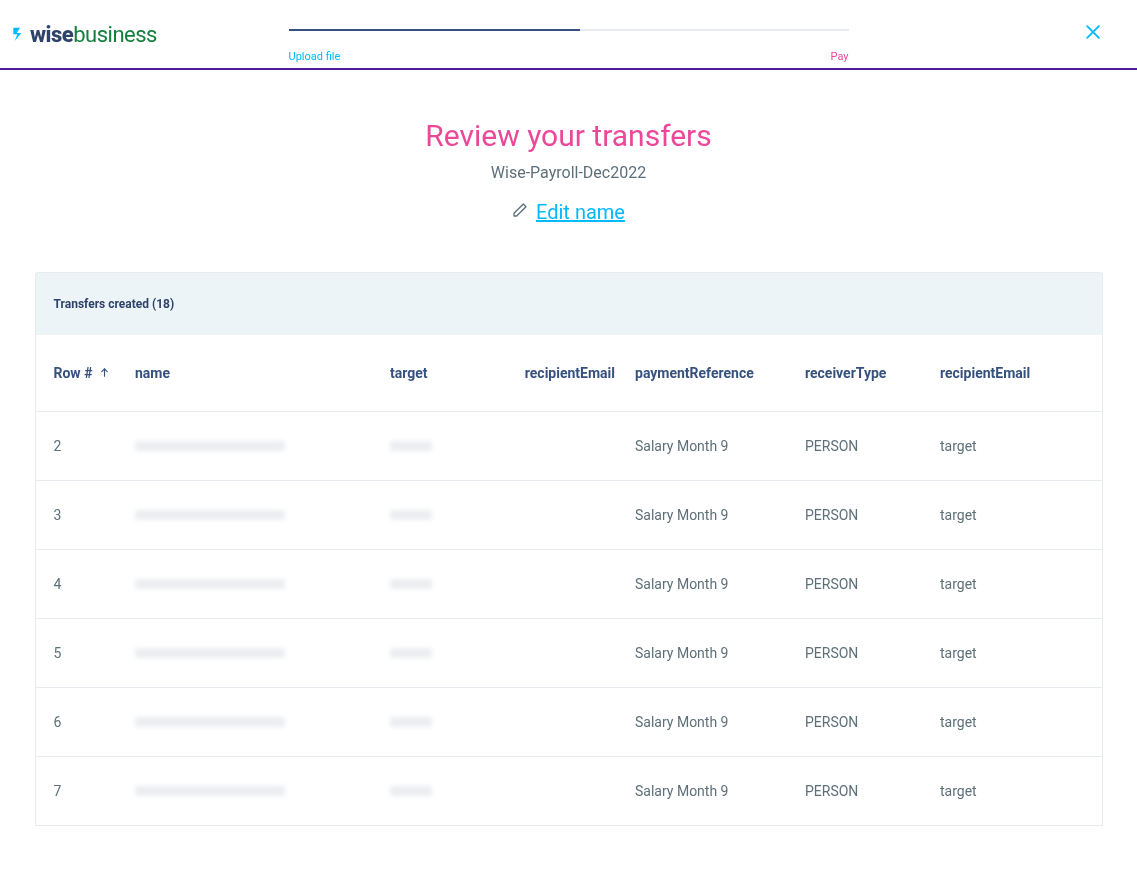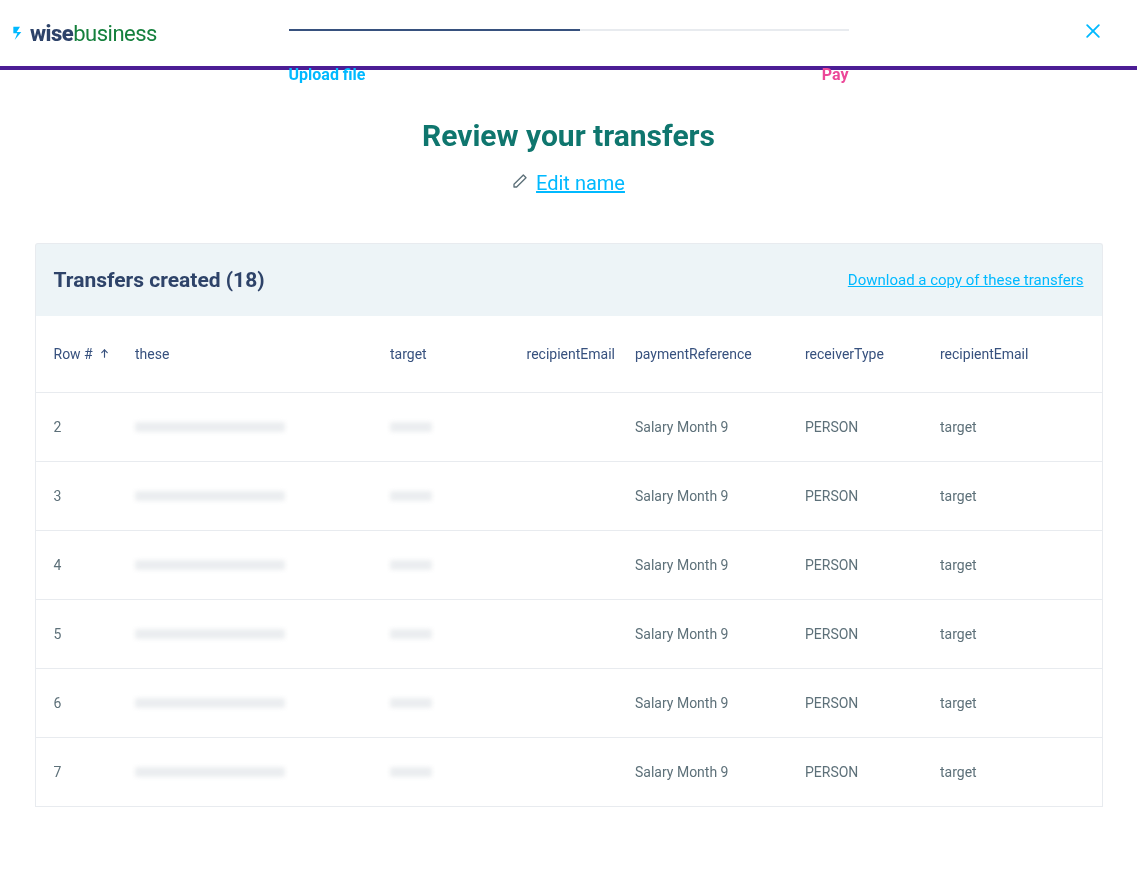--- a/index.html
+++ b/index.html
@@ -6,21 +6,21 @@
   body {
     font-family: -apple-system, BlinkMacSystemFont, "Segoe UI", Roboto, Helvetica, Arial, sans-serif;
     background: #ffffff;
     color: #37517e;
     width: 1137px;
   }
   .header {
     display: flex;
     align-items: center;
     height: 70px;
-    border-bottom: 4px solid #4c1d95;
+    border-bottom: 2px solid #4c1d95;
     padding: 0 28px 0 12px;
     position: relative;
     gap: 6px;
   }
   .logo {
     display: flex;
     align-items: center;
     font-size: 22px;
     font-weight: 400;
     color: #37517e;
@@ -82,42 +82,42 @@
     align-items:center;
   }
   .step-dot {
     width: 10px;
     height: 10px;
     border-radius: 50%;
     background: #37517e;
   }
   .step-dot.hidden { visibility: hidden; }
   .step-label {
-    font-size: 16px;
-    font-weight: 700;
+    font-size: 11px;
+    font-weight: 400;
     color: #37517e;
-    margin-top: 21px;
+    margin-top: 6px;
     white-space: nowrap;
   }
   .step-label.done { color: #00b9ff; }
   .step-label.upcoming { color: #ec4899; }
   .close-btn {
     margin-left: auto;
     color: #00b9ff;
     cursor: pointer;
     padding: 6px;
   }
   .title-block {
     text-align: center;
     margin-top: 48px;
   }
   .big-title {
     font-size: 30px;
-    font-weight: 700;
-    color: #0f766e;
+    font-weight: 400;
+    color: #ec4899;
   }
   .subtitle {
     font-size: 16px;
     color: #5d7079;
     margin-top: 10px;
   }
   .edit-name {
     display: inline-flex;
     align-items: center;
     gap: 8px;
@@ -138,40 +138,40 @@
     background: #edf4f7;
     border: 1px solid #e8ebef;
     border-bottom: none;
     border-radius: 3px 3px 0 0;
     display: flex;
     align-items: center;
     justify-content: space-between;
     padding: 24px 18px;
   }
   .panel-title {
-    font-size: 21px;
+    font-size: 12px;
     font-weight: 700;
     color: #2e4369;
   }
   .download-link {
     color: #00b9ff;
     text-decoration: underline;
     font-size: 15px;
     cursor: pointer;
   }
   table {
     width: 100%;
     border-collapse: collapse;
     border: 1px solid #e8ebef;
     border-top: none;
   }
   thead th {
     text-align: left;
     font-size: 14px;
-    font-weight: 400;
+    font-weight: 700;
     color: #37517e;
     padding: 30px 10px;
     border-bottom: 1px solid #e8ebef;
     background: #fff;
   }
   thead th:first-child { padding-left: 18px; }
   tbody td {
     font-size: 14px;
     color: #5d7079;
     padding: 26px 10px;
@@ -242,49 +242,49 @@
   <div class="close-btn">
     <svg width="20" height="20" viewBox="0 0 24 24" fill="none" stroke="currentColor" stroke-width="2.2" stroke-linecap="round">
         <line x1="5" y1="5" x2="19" y2="19"></line>
         <line x1="19" y1="5" x2="5" y2="19"></line>
       </svg>
   </div>
 </div>
 
 <div class="title-block">
   <h1 class="big-title">Review your transfers</h1>
+  <div class="subtitle">Wise-Payroll-Dec2022</div>
   <div class="edit-name">
     <span class="edit-icon">
       <svg width="16" height="16" viewBox="0 0 24 24" fill="none" stroke="currentColor" stroke-width="2" stroke-linecap="round" stroke-linejoin="round">
           <path d="M17 3l4 4L7 21H3v-4L17 3z"></path>
         </svg>
     </span>
     <span class="edit-name-text">Edit name</span>
   </div>
 </div>
 
 <div class="container">
   <div class="panel-header">
     <div class="panel-title">Transfers created (18)</div>
-    <a class="download-link">Download a copy of these transfers</a>
   </div>
 
   <table>
     <thead>
       <tr>
         <th class="col-row th-sortable">
           <span>Row #</span>
           <span class="sort-icon">
             <svg width="11" height="11" viewBox="0 0 24 24" fill="none" stroke="currentColor" stroke-width="2.5" stroke-linecap="round" stroke-linejoin="round">
                 <line x1="12" y1="20" x2="12" y2="4"></line>
                 <polyline points="6 10 12 4 18 10"></polyline>
               </svg>
           </span>
         </th>
-        <th class="col-name th-sortable">these</th>
+        <th class="col-name th-sortable">name</th>
         <th class="col-amount th-sortable">target</th>
         <th class="col-email th-sortable">recipientEmail</th>
         <th class="col-ref th-sortable">paymentReference</th>
         <th class="col-type th-sortable">receiverType</th>
         <th class="col-cur th-sortable">recipientEmail</th>
       </tr>
     </thead>
     <tbody id="tbody">
         <tr>
           <td class="col-row">2</td>

